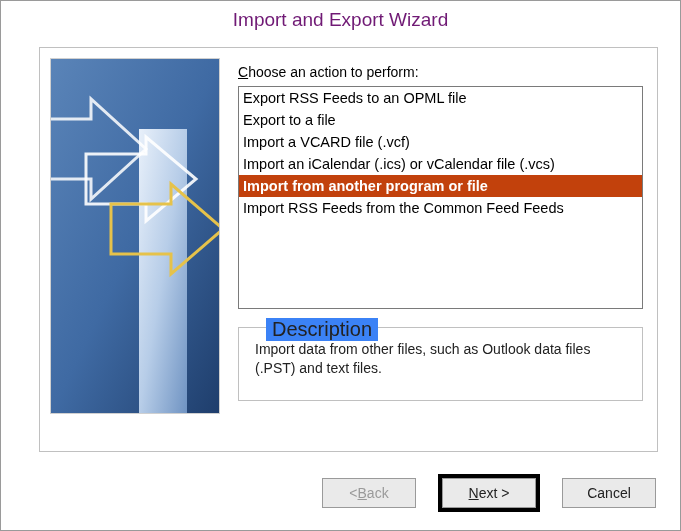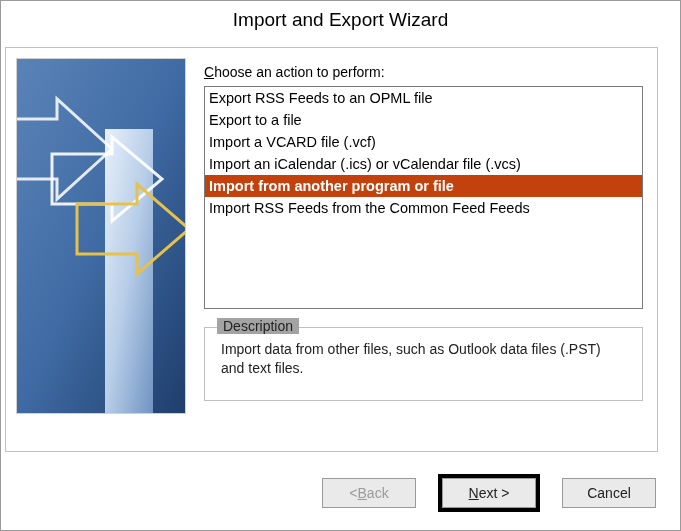--- a/index.html
+++ b/index.html
@@ -17,25 +17,25 @@
       height: 531px;
       border: 1px solid #9a9a9a;
       background: #fff;
       display: flex;
       flex-direction: column;
     }
     .titlebar {
       text-align: center;
       padding: 8px 0 10px 0;
       font-size: 19px;
-      color: #000000;
+      color: #701a75;
     }
     .body-area {
       flex: 1;
-      margin: 6px 22px 8px 4px;
+      margin: 6px 22px 8px 38px;
       border: 1px solid #c0c0c0;
       background: #fff;
       display: flex;
       position: relative;
     }
     .wizard-graphic {
       width: 170px;
       height: 356px;
       margin: 10px 12px 10px 10px;
       position: relative;
@@ -73,24 +73,24 @@
     }
     .fieldset {
       border: 1px solid #c0c0c0;
       margin-top: 18px;
       padding: 12px 16px 22px 16px;
       position: relative;
     }
     .fieldset .legend {
       position: absolute;
       top: -10px;
-      left: 12px;
-      background: #a3a3a3;
+      left: 27px;
+      background: #3b82f6;
       padding: 0 6px;
-      font-size: 14px;
+      font-size: 20px;
       color: #222;
     }
     .desc-text {
       font-size: 14px;
       color: #222;
       line-height: 19px;
     }
     .button-row {
       display: flex;
       justify-content: flex-end;

